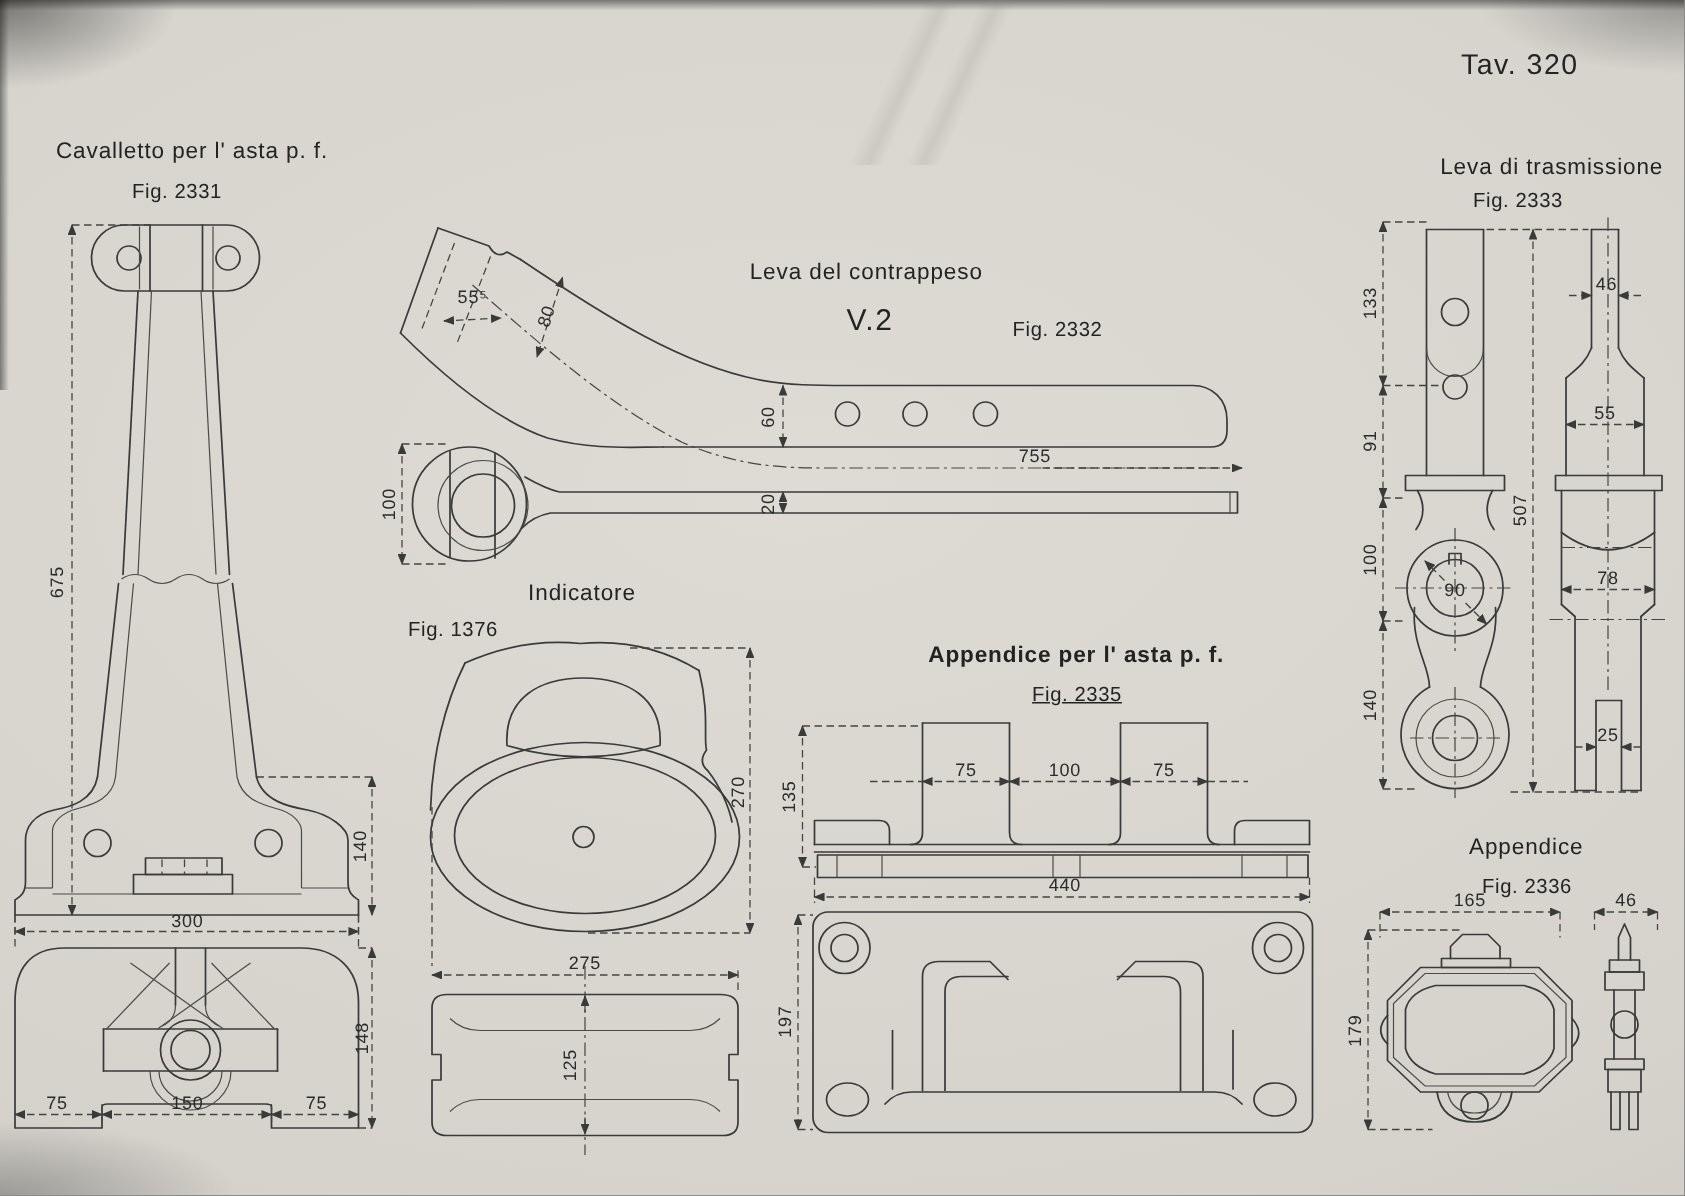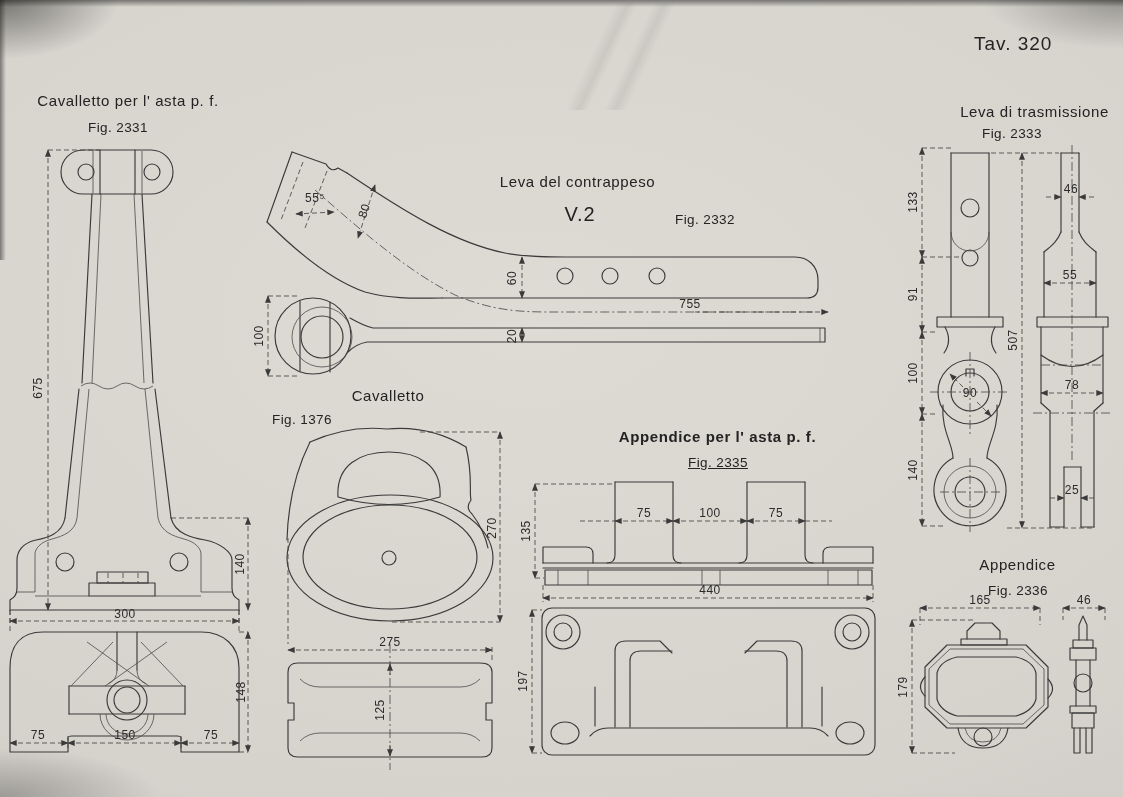--- a/index.html
+++ b/index.html
@@ -48,21 +48,21 @@
   <div class="figlabel" style="top:92px;left:28px;width:200px;">Cavalletto per l' asta p. f.</div>
   <div class="fignum" style="top:120px;left:58px;width:120px;">Fig. 2331</div>
 
   <div class="figlabel" style="top:173px;left:460px;width:235px;">Leva del contrappeso</div>
   <div class="variant" style="top:190px;left:540px;width:80px;">V.2</div>
   <div class="fignum" style="top:212px;left:655px;width:100px;">Fig. 2332</div>
 
   <div class="figlabel" style="top:103px;left:942px;width:185px;">Leva di trasmissione</div>
   <div class="fignum" style="top:126px;left:962px;width:100px;">Fig. 2333</div>
 
-  <div class="figlabel" style="top:387px;left:330px;width:116px;">Cavalletto</div>
+  <div class="figlabel" style="top:387px;left:330px;width:116px;">Indicatore</div>
   <div class="fignum" style="top:412px;left:262px;width:80px;">Fig. 1376</div>
 
   <div class="figlabel" style="top:428px;left:615px;width:205px;font-weight:bold;">Appendice per l' asta p. f.</div>
   <div class="fignum" style="top:455px;left:668px;width:100px;text-decoration:underline;">Fig. 2335</div>
 
   <div class="figlabel" style="top:556px;left:965px;width:105px;">Appendice</div>
   <div class="fignum" style="top:583px;left:968px;width:100px;">Fig. 2336</div>
 
   <svg style="left:5px;top:140px;" width="255" height="645" viewBox="0 0 255 645">
     <defs>

